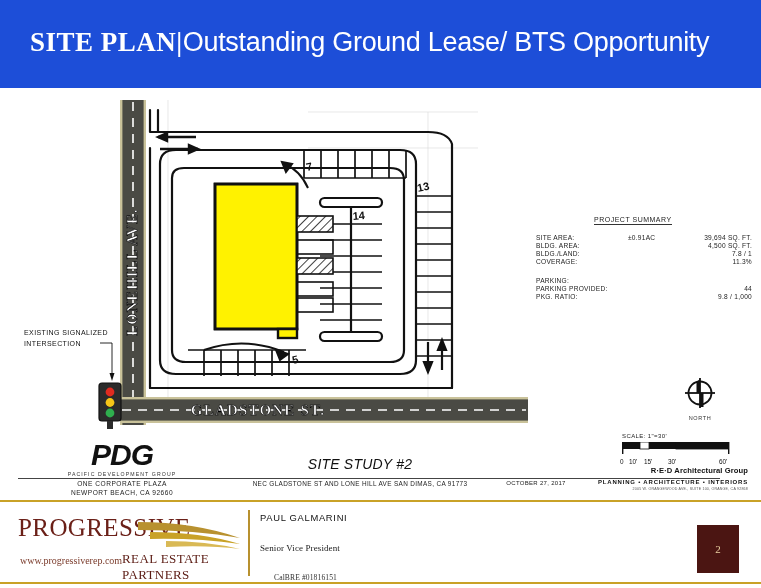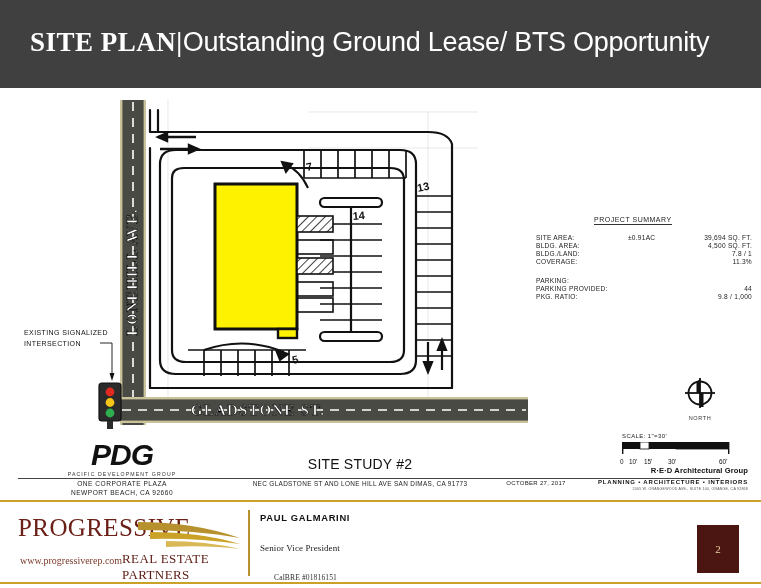--- a/index.html
+++ b/index.html
@@ -13,21 +13,21 @@
     position: relative;
     font-family: "Liberation Sans", sans-serif;
     overflow: hidden;
   }
 
   
   .header-bar {
     position: absolute;
     left: 0; top: 0;
     width: 761px; height: 88px;
-    background: #404040;
+    background: #1d4ed8;
   }
   .header-title {
     position: absolute;
     left: 30px; top: 27px;
     color: #ffffff;
     font-size: 27px;
     white-space: nowrap;
     letter-spacing: 0px;
   }
   .header-title .serif-part {
@@ -150,20 +150,21 @@
     font-size: 6.6px;
     letter-spacing: 0.5px;
     color: #222;
     line-height: 1.35;
   }
   .tb-center {
     position: absolute;
     left: 205px; top: 16px;
     width: 310px;
     text-align: center;
+    font-style: italic;
   }
   .tb-study {
     font-size: 14px;
     letter-spacing: 0.2px;
     color: #111;
   }
   .tb-addr {
     position: absolute;
     left: 180px; top: 40px;
     width: 360px;
@@ -258,21 +259,21 @@
     position: absolute;
     left: 248px; top: 10px;
     width: 230px; height: 66px;
     border-left: 2px solid #b8912f;
     padding-left: 10px;
     box-sizing: border-box;
   }
   .contact-name {
     font-family: "Liberation Sans", sans-serif;
     font-size: 9.4px;
-    font-weight: 700;
+    font-weight: 400;
     letter-spacing: 0.7px;
     color: #111;
     margin-top: 2px;
   }
   .contact-line {
     font-family: "Liberation Serif", serif;
     font-size: 9px;
     color: #1a1a1a;
     margin-top: 20px;
     letter-spacing: 0.1px;

